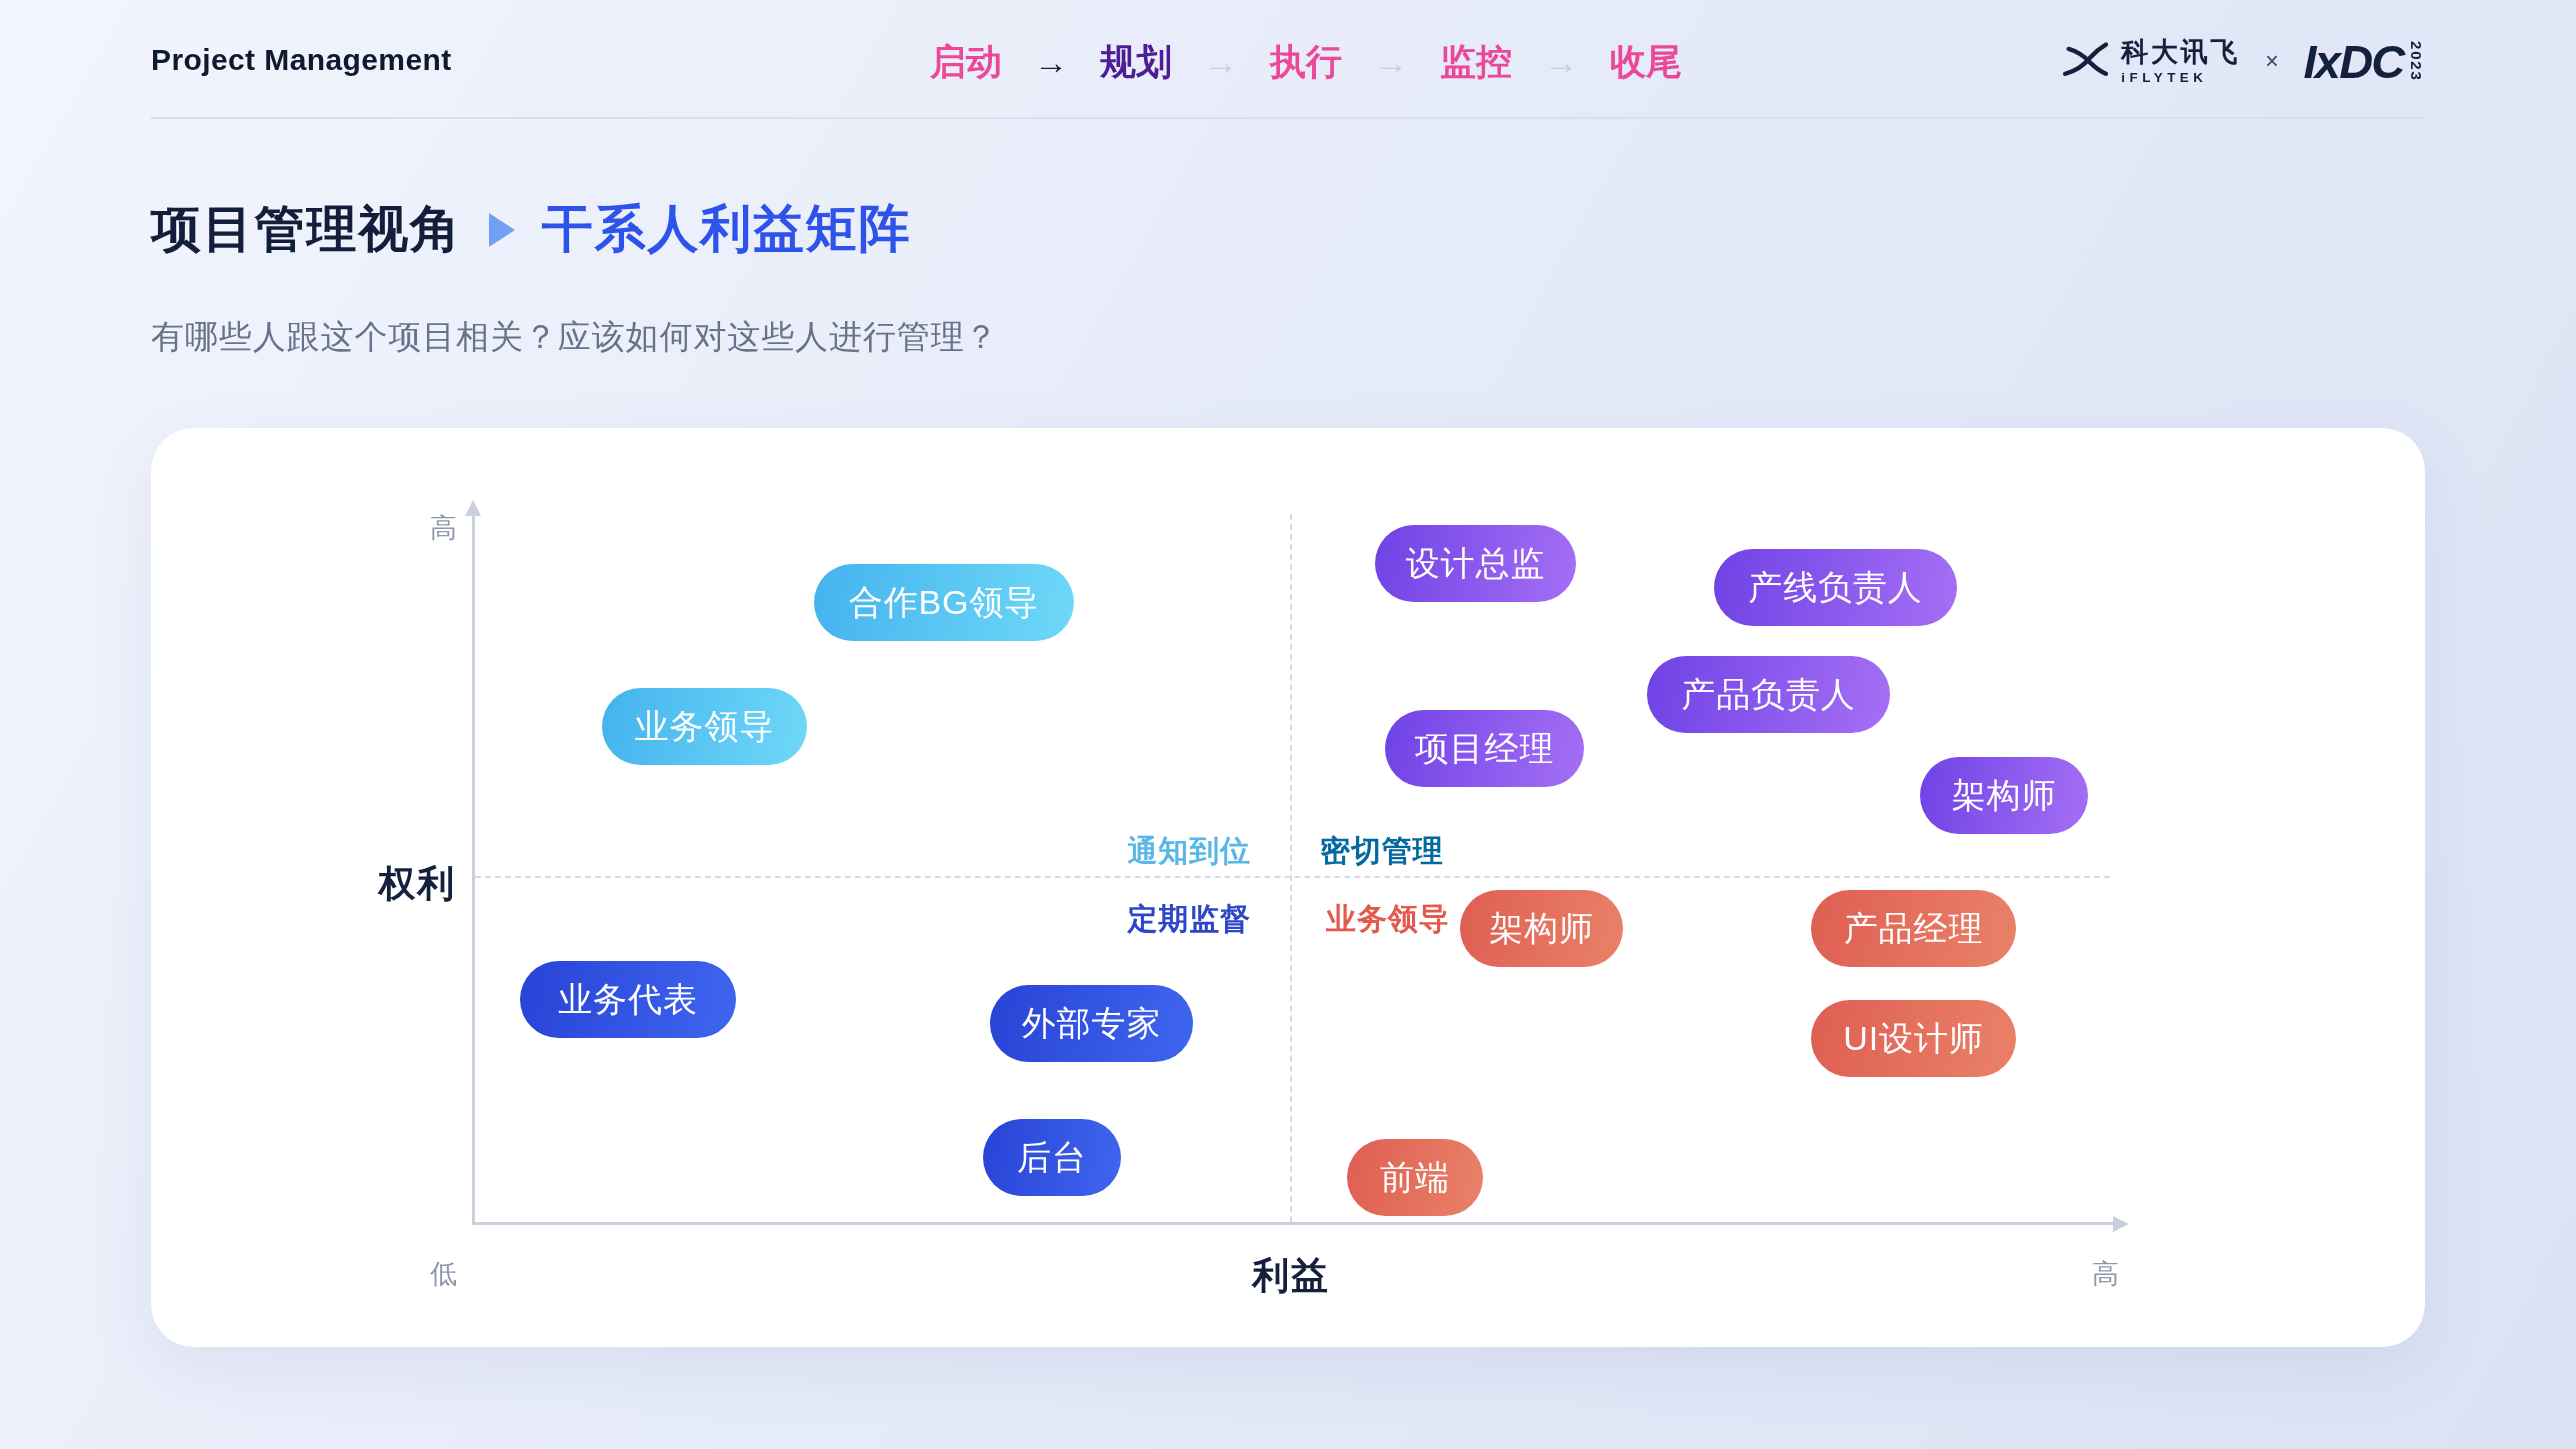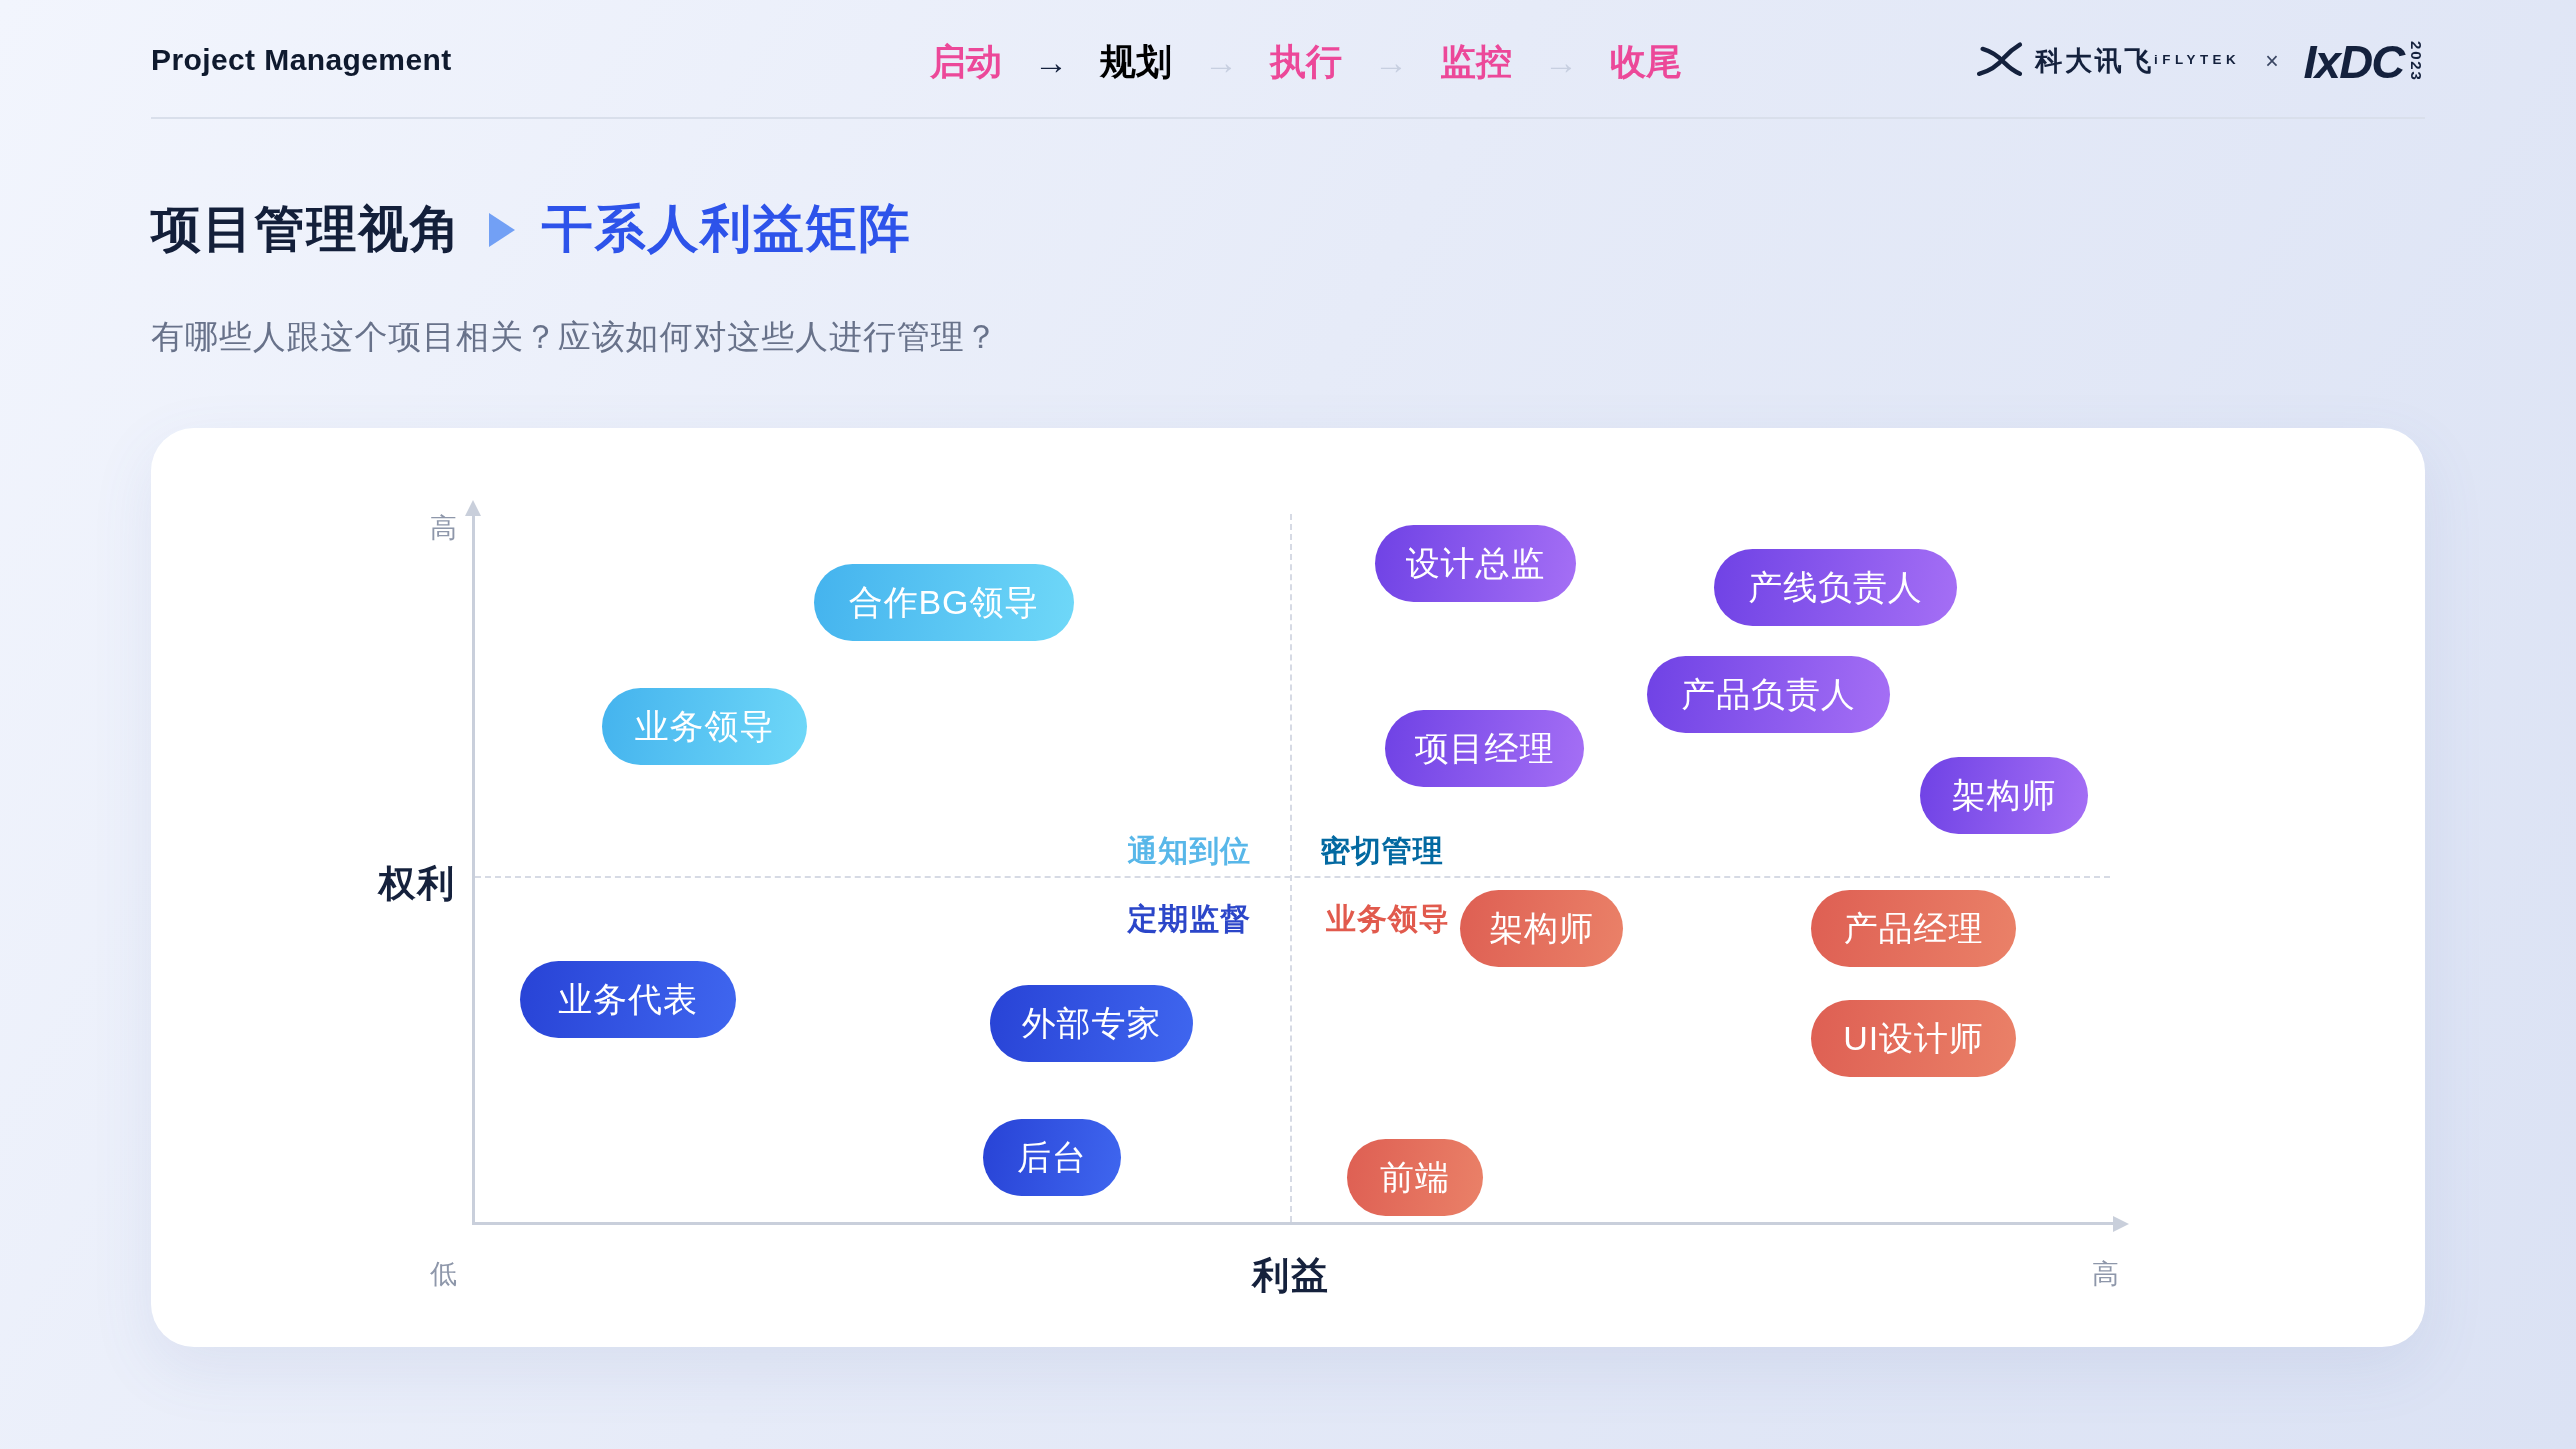--- a/index.html
+++ b/index.html
@@ -16,27 +16,27 @@
   .app-title {
     position: absolute; left: 151px; top: 43px;
     font-size: 30px; font-weight: 700; color: #0f1a2e; letter-spacing: 0.4px;
   }
   .steps {
     position: absolute; left: calc(50% + 18px); top: 38px; transform: translateX(-50%);
     display: flex; align-items: center; gap: 32px;
     font-size: 36px; font-weight: 700; white-space: nowrap;
   }
   .step { color: #ec4899; }
-  .step.active { color: #000000; }
+  .step.active { color: #4c1d95; }
   .arrow { color: #c7cfe0; font-size: 34px; font-weight: 700; }
   .arrow.dark { color: #14213d; }
 
   .brand { position: absolute; right: 151px; top: 34px; display: flex; align-items: center; gap: 25px; color: #14213d; }
   .iflytek { display: flex; align-items: center; gap: 12.5px; }
-  .iflytek-text { display: flex; line-height: 1; }
+  .iflytek-text { display: flex; flex-direction: column; line-height: 1; }
   .iflytek-cn { font-size: 27px; font-weight: 700; letter-spacing: 2.7px; }
   .iflytek-en { font-size: 13.4px; letter-spacing: 4.5px; margin-top: 4.5px; font-weight: 700; }
   .brand-sep { font-size: 23px; color: #3a4663; }
   .ixdc { display: flex; align-items: flex-start; gap: 4.5px; }
   .ixdc-name { font-size: 47px; font-weight: 800; letter-spacing: -1.8px; font-style: italic; }
   .ixdc-year { writing-mode: vertical-rl; font-size: 15px; font-weight: 700; letter-spacing: 1.8px; margin-top: 7.2px; }
 
   .divider { position: absolute; left: 151px; top: 117px; width: 2274px; height: 1.8px; background: #d9dfeb; }
 
   

